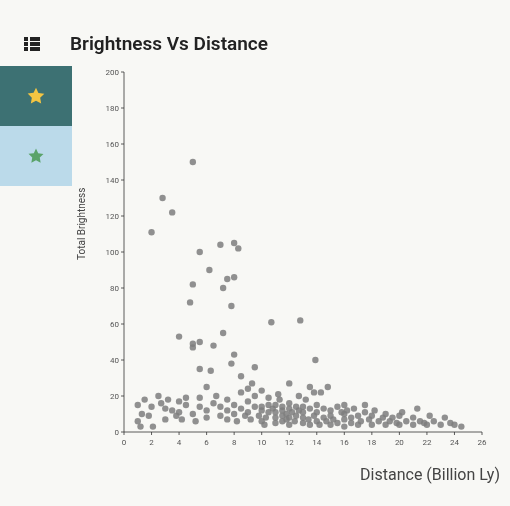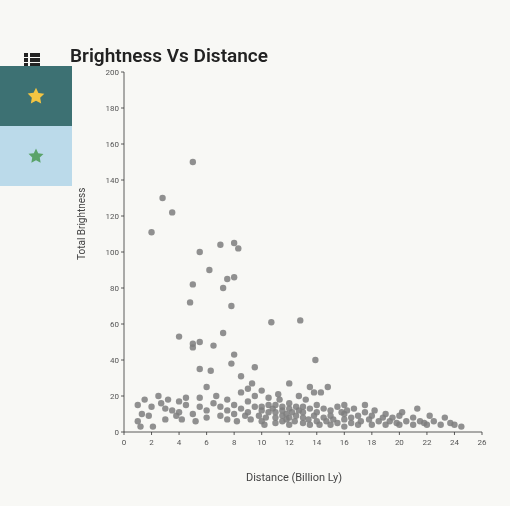--- a/index.html
+++ b/index.html
@@ -1,29 +1,29 @@
 <!DOCTYPE html>
 <html><head>
 <meta charset="utf-8">
 <style>
   html,body{margin:0;padding:0;background:#f8f8f5;font-family:-apple-system,BlinkMacSystemFont,"Segoe UI",Roboto,sans-serif;color:#333;width:510px;height:506px;overflow:hidden;}
-  .header{display:flex;align-items:flex-end;padding:32px 0 10px 24px;margin-top:12px;}
+  .header{display:flex;align-items:center;padding:32px 0 10px 24px;}
   .menu-icon{width:18px;height:14px;display:flex;flex-direction:column;justify-content:space-between;margin-right:28px;}
   .menu-icon div{display:flex;gap:2px;}
   .menu-icon span{display:inline-block;background:#222;}
   .menu-icon .sq{width:4px;height:4px;}
   .menu-icon .bar{width:10px;height:4px;}
   .title{font-size:19px;font-weight:600;color:#222;}
   .sidebar{position:absolute;left:0;top:66px;width:72px;}
   .swatch{width:72px;height:60px;display:flex;align-items:center;justify-content:center;}
   .sw-dark{background:#3d7173;}
   .sw-light{background:#bbdaea;}
   .chart-wrap{position:absolute;left:88px;top:60px;width:412px;height:430px;}
   .y-title{position:absolute;left:-12px;top:200px;transform:rotate(-90deg);transform-origin:left top;font-size:10px;color:#444;white-space:nowrap;}
-  .x-title{position:absolute;left:0;right:0;bottom:6px;text-align:center;font-size:11px;color:#444;}
+  .x-title{position:absolute;left:0;right:0;bottom:6px;text-align:right;font-size:16px;color:#444;}
   svg.plot{position:absolute;left:8px;top:8px;}
 </style>
 </head>
 <body>
 
 <div class="header">
   <div class="menu-icon">
     <div>
         <span class="sq"></span>
         <span class="bar"></span>

